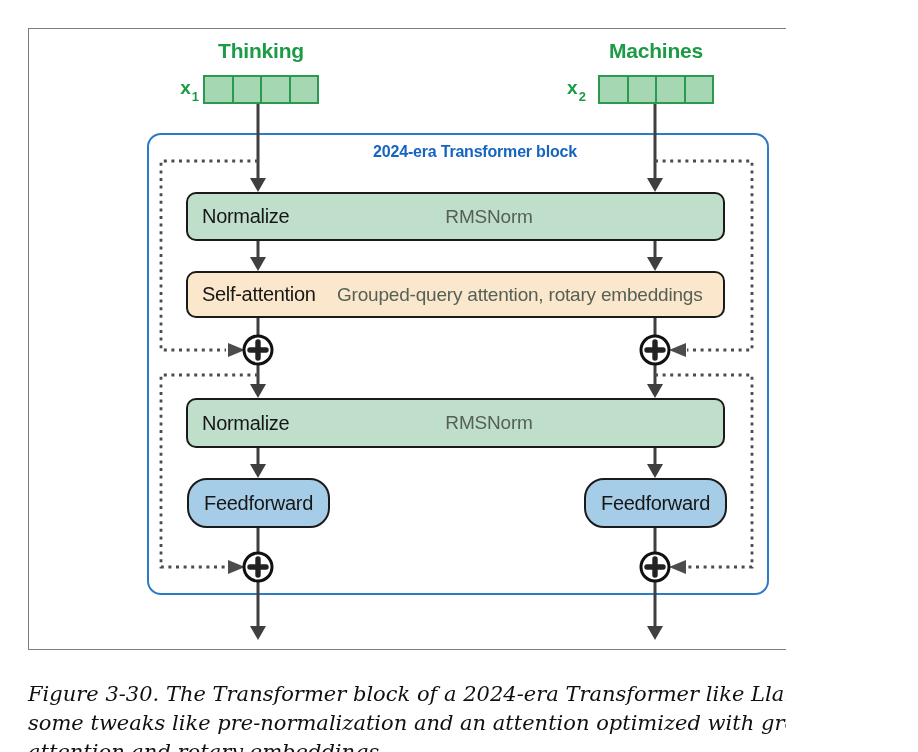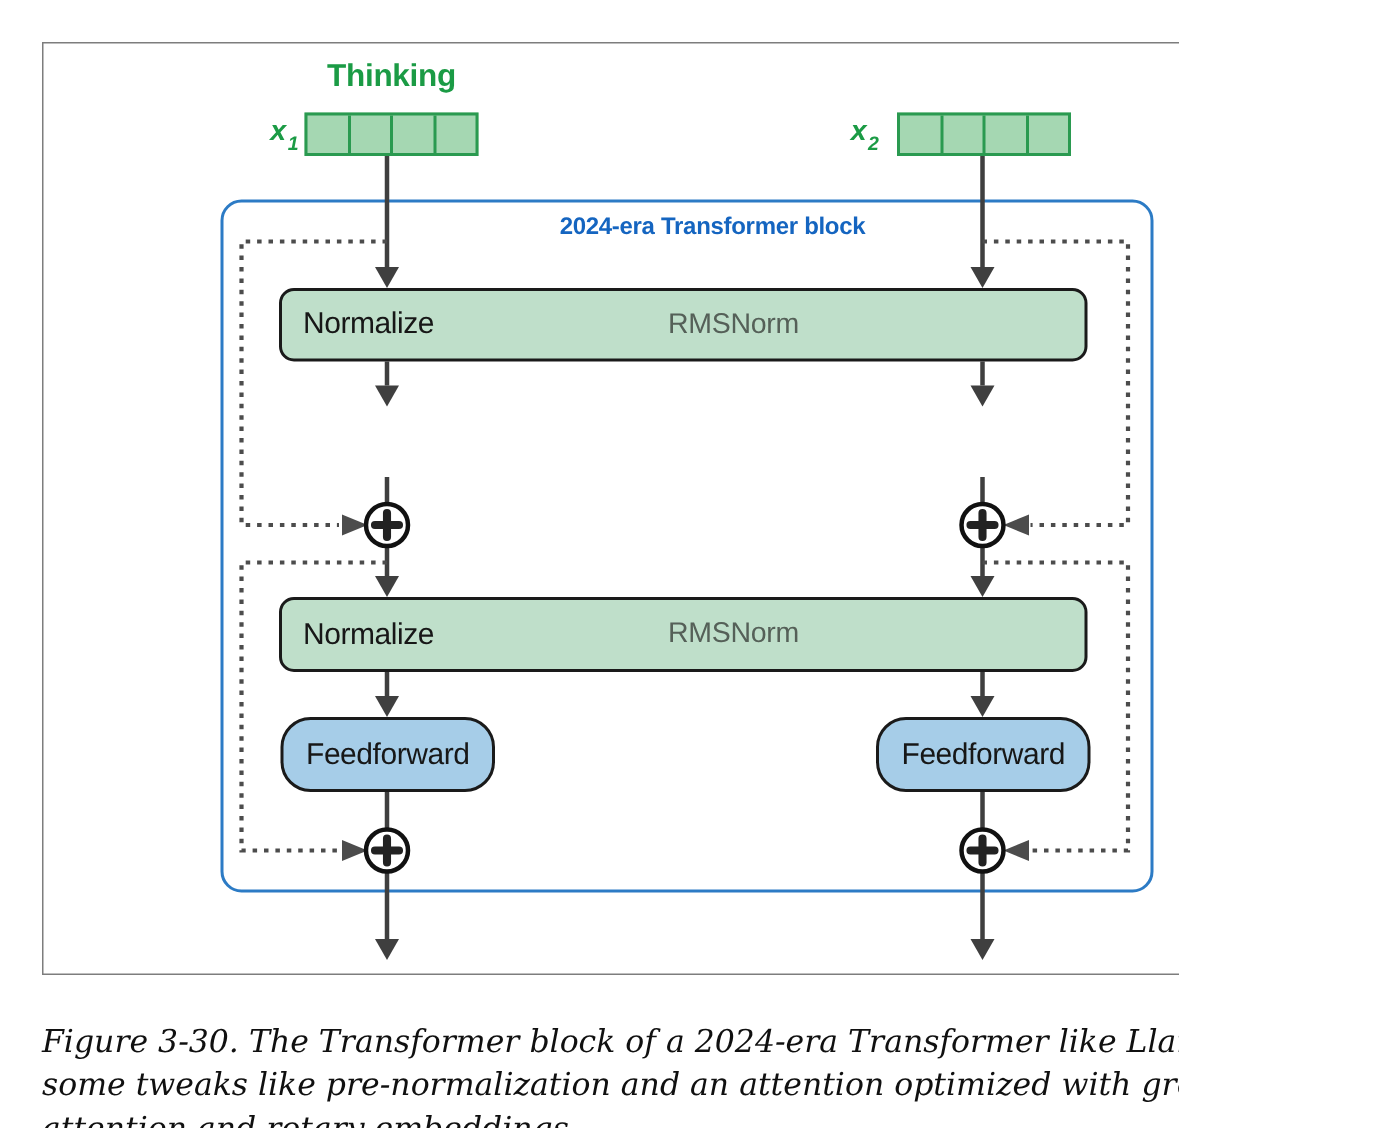--- a/index.html
+++ b/index.html
@@ -15,21 +15,21 @@
   .abs{position:absolute;}
   #frame{left:28px;top:28px;width:855px;height:620px;border:1.5px solid var(--frame_gray);z-index:0;}
   #svg-layer{left:0;top:0;z-index:2;pointer-events:none;}
 
   .word-label{width:116px;text-align:center;font-size:21px;font-weight:bold;
               color:var(--green_text);letter-spacing:-0.2px;}
   #thinking-label{left:203px;top:39px;}
   #machines-label{left:598px;top:39px;}
 
   .var-label{width:38px;top:77px;text-align:right;font-size:19px;font-weight:bold;
-             color:var(--green_text);font-style:italic;}
+             color:var(--green_text);}
   #x1-label{left:160px;}
   #x2-label{left:557px;text-align:center;}
   .var-label sub{font-size:13px;position:relative;bottom:-2px;left:1px;}
 
   .token-row{top:75px;width:116px;height:29px;border:2px solid var(--green_cell_border);
              background:var(--green_cell_fill);display:flex;box-sizing:border-box;z-index:3;}
   #token-row-x1{left:203px;}
   #token-row-x2{left:598px;}
   .token-row .cell{flex:1;border-right:2px solid var(--green_cell_border);}
   .token-row .cell:last-child{border-right:none;}
@@ -122,20 +122,21 @@
       <circle class="add-circle" cx="258" cy="567" r="14"></circle>
       <path class="add-plus" d="M250 567 H266 M258 559 V575"></path>
     </g>
     <g>
       <circle class="add-circle" cx="655" cy="567" r="14"></circle>
       <path class="add-plus" d="M647 567 H663 M655 559 V575"></path>
     </g>
   </svg>
 
   <div id="thinking-label" class="abs word-label">Thinking</div>
+  <div id="machines-label" class="abs word-label">Machines</div>
 
   <div id="x1-label" class="abs var-label"><span>x</span><sub>1</sub></div>
   <div id="x2-label" class="abs var-label"><span>x</span><sub>2</sub></div>
 
   <div id="token-row-x1" class="abs token-row">
       <span class="cell"></span>
       <span class="cell"></span>
       <span class="cell"></span>
       <span class="cell"></span>
     </div>
@@ -147,20 +148,24 @@
     </div>
 
   <div id="block-container" class="abs"></div>
   <div id="block-title" class="abs">2024-era Transformer block</div>
 
   <div id="normalize1" class="abs op-box">
     <span class="label">Normalize</span>
     <span class="detail detail-center">RMSNorm</span>
   </div>
 
+  <div id="self-attention" class="abs op-box">
+    <span class="label">Self-attention</span>
+    <span class="detail">Grouped-query attention, rotary embeddings</span>
+  </div>
 
   <div id="normalize2" class="abs op-box">
     <span class="label">Normalize</span>
     <span class="detail detail-center">RMSNorm</span>
   </div>
 
   <div id="feedforward-left" class="abs op-box ff-box">
     <span class="label">Feedforward</span>
   </div>
   <div id="feedforward-right" class="abs op-box ff-box">

